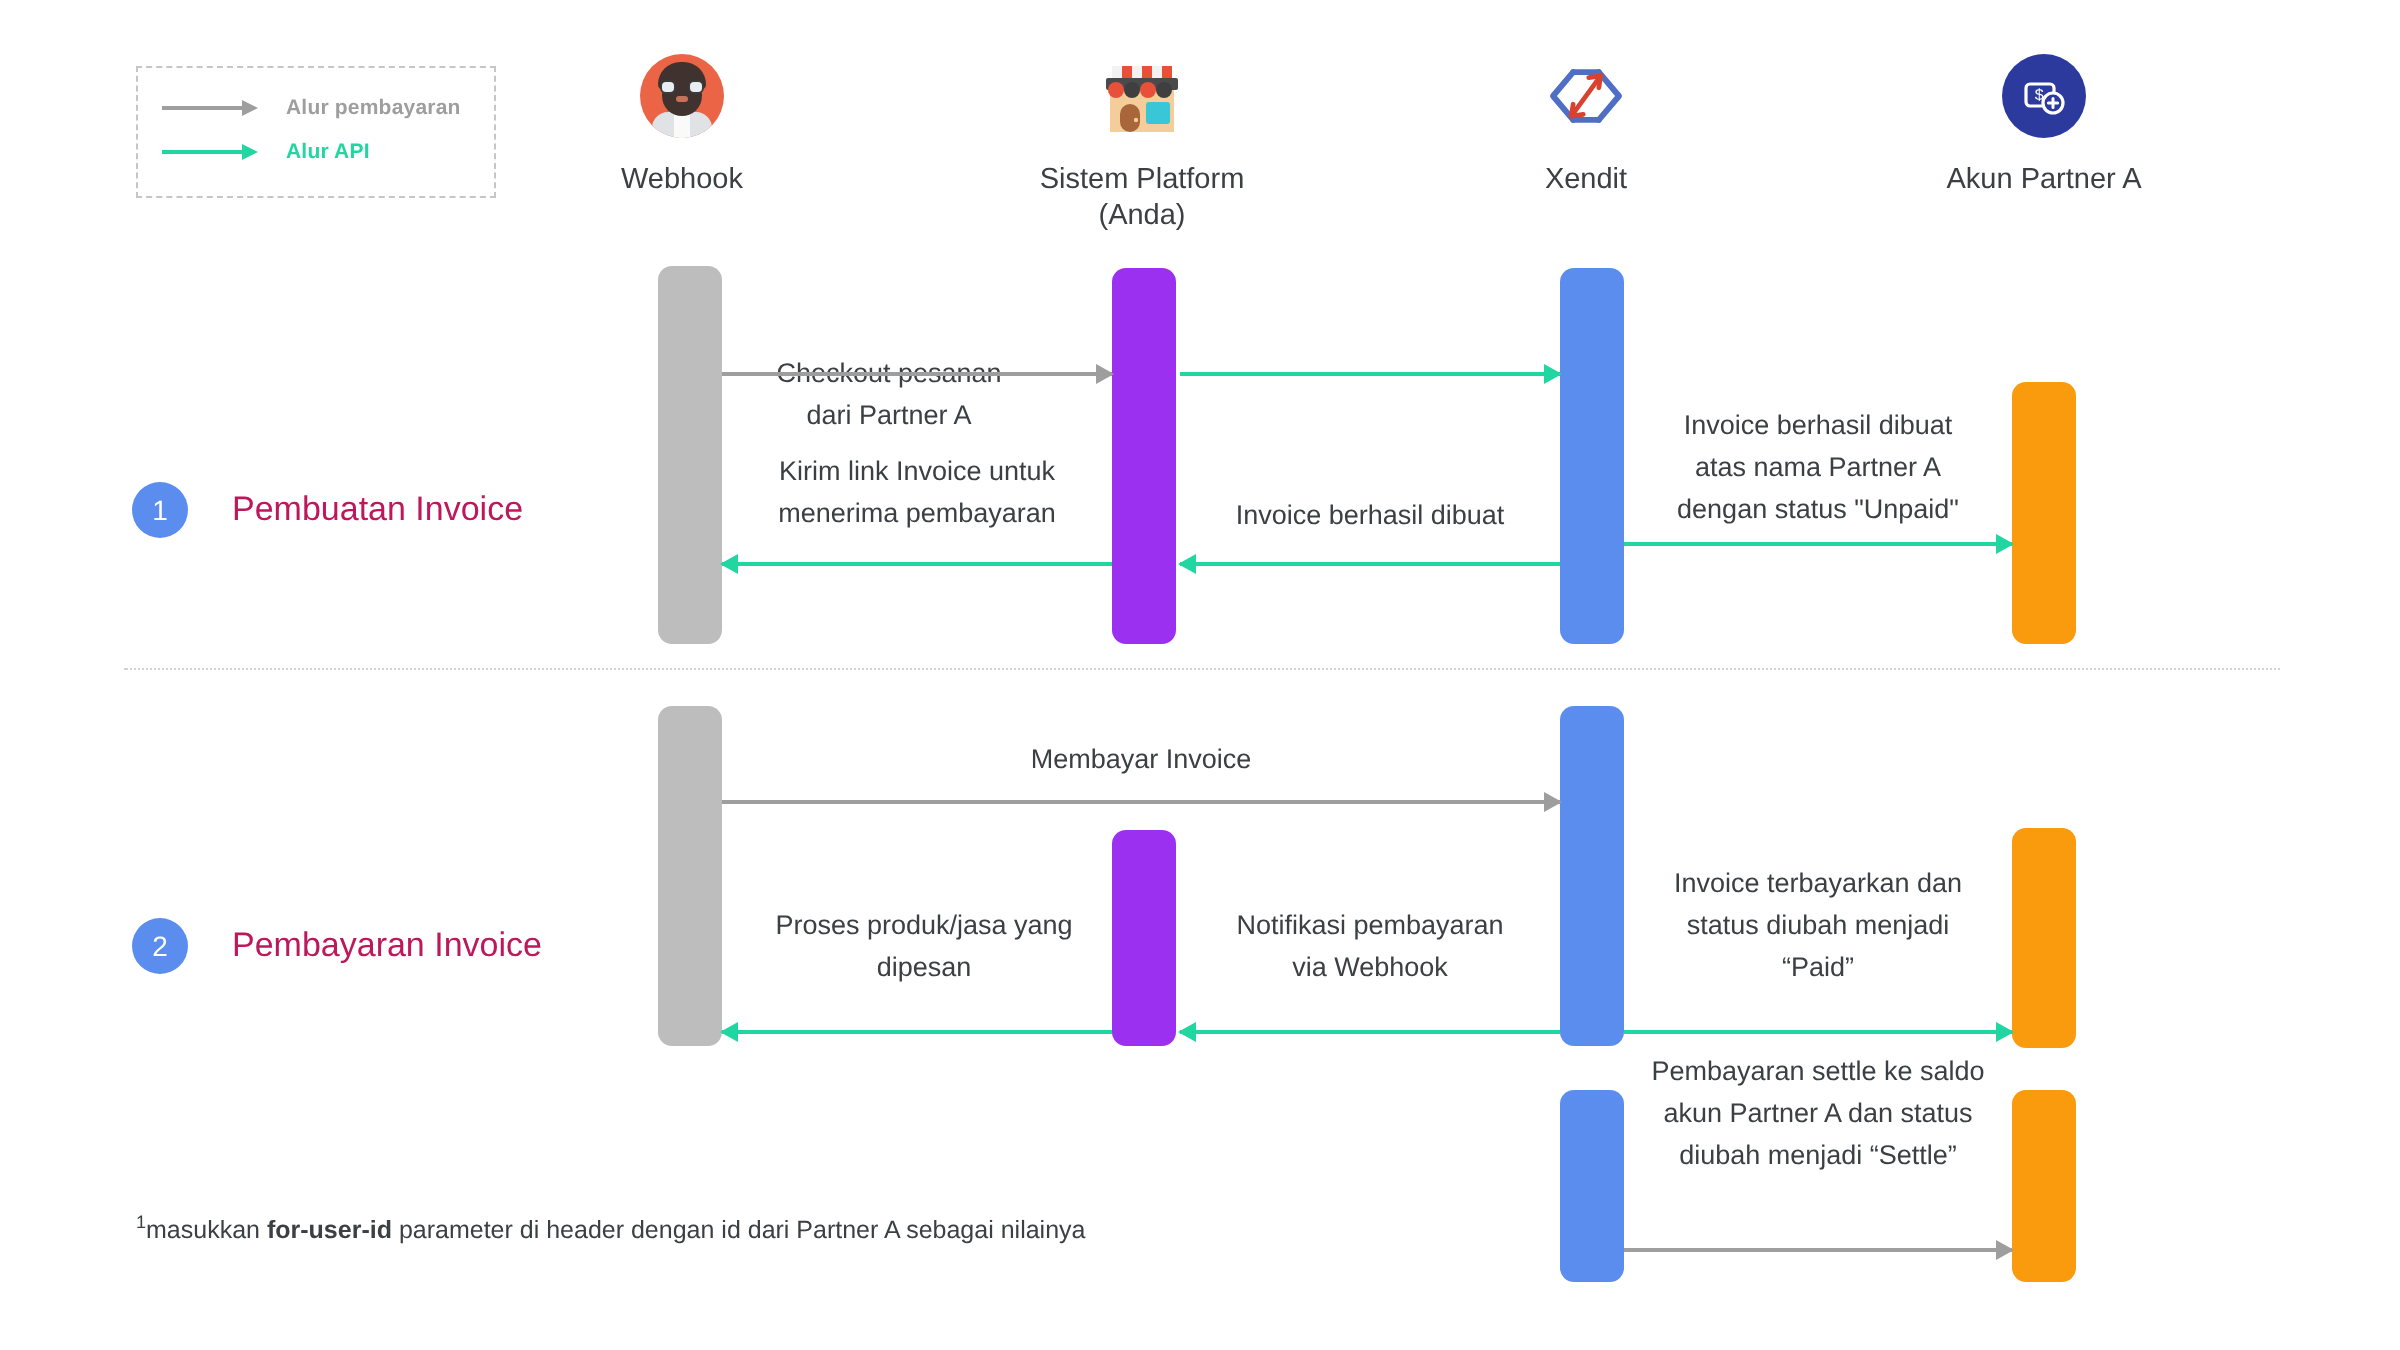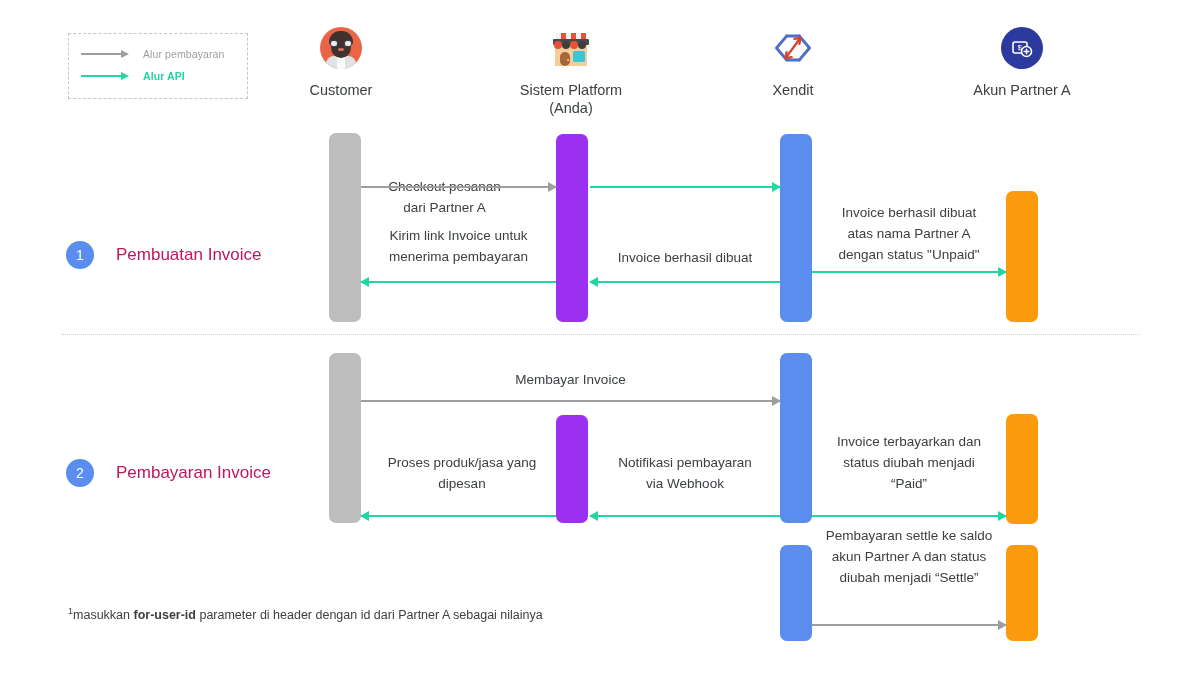--- a/index.html
+++ b/index.html
@@ -25,21 +25,21 @@
   .legend-line { position:relative; width:52px; height:10px; margin-right:10px; }
   .legend-line .shaft { position:absolute; left:0; top:4px; height:1.6px; width:42px; }
   .legend-line .head {
     position:absolute; top:0.5px; left:40px;
     width:0; height:0; border-top:4.5px solid transparent;
     border-bottom:4.5px solid transparent; border-left:8px solid;
   }
   .legend-label { font-size:10.5px; letter-spacing:.1px; }
   .lg-gray .shaft { background:#9e9e9e; }
   .lg-gray .head  { border-left-color:#9e9e9e; }
-  .lg-gray .legend-label { color:#9e9e9e; font-weight:400;text-align:right; }
+  .lg-gray .legend-label { color:#9e9e9e; font-weight:700;text-align:right; }
   .lg-green .shaft { background:#21d6a0; height:2px; top:3.6px;}
   .lg-green .head  { border-left-color:#21d6a0; }
   .lg-green .legend-label { color:#21d6a0; font-weight:700;text-align:right; }
 
   
   .actor { position:absolute; text-align:center; width:200px; }
   .actor .icon-wrap { height:52px; display:flex; align-items:center; justify-content:center; }
   .actor .name {
     font-size:14.5px; color:#3c4043; line-height:18px; margin-top:7px;
     white-space:pre-line;
@@ -170,21 +170,21 @@
         <div class="face"></div>
           <div class="beard"></div>
           <div class="mouth"></div>
         <div class="hair"></div>
         <div class="glasses">
             <i></i>
             <i></i>
           </div>
       </div>
     </div>
-    <div class="name">Customer</div>
+    <div class="name">Webhook</div>
   </div>
 
   <div class="actor" style="left:471px; top:22px;">
     <div class="icon-wrap">
       <svg class="icon-shop" viewBox="0 0 44 40" aria-hidden="true">
         <rect x="6" y="16" width="32" height="22" fill="#f5cd9a"></rect>
         <rect x="4" y="11" width="36" height="6" rx="1" fill="#4a4a4a"></rect>
         <path d="M7 5 h30 v6 h-30 z" fill="#e8503a"></path>
         <path d="M7 5 h5 v6 h-5 z" fill="#f2f2f2"></path>
         <path d="M17 5 h5 v6 h-5 z" fill="#f2f2f2"></path>

